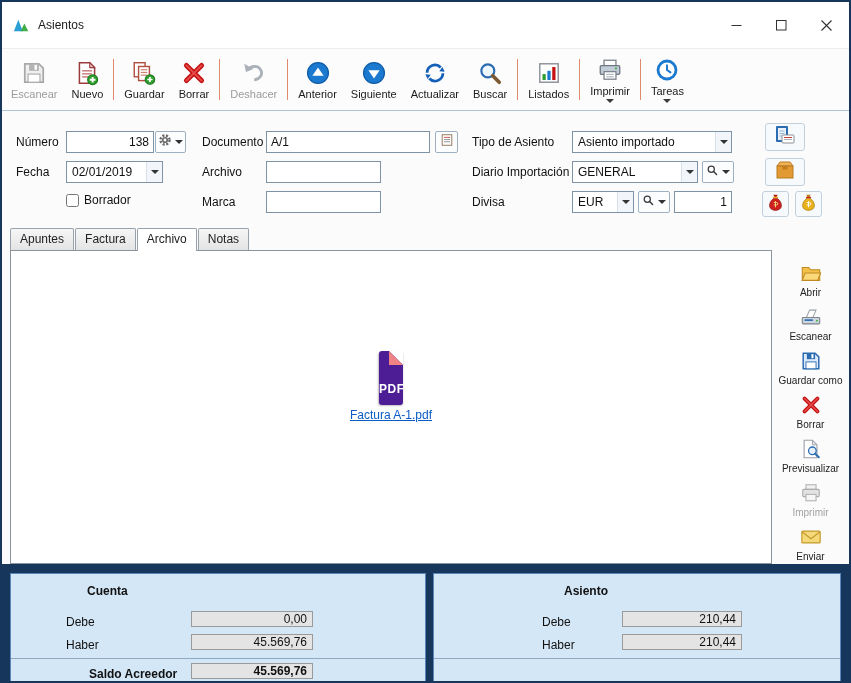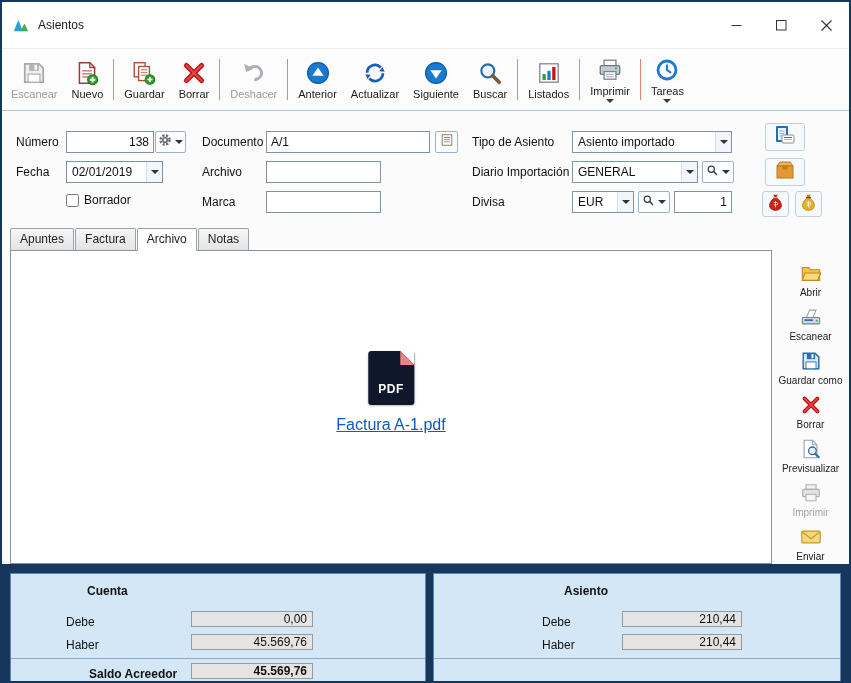--- a/index.html
+++ b/index.html
@@ -55,29 +55,29 @@
   .tab { font-size:12px; padding:3px 9px 4px; border:1px solid #98a2ac; border-bottom:none;
          border-radius:2px 2px 0 0; background:linear-gradient(#f6f6f6,#e4e4e4); margin-right:1px;
          color:#222; position:relative; cursor:default; }
   .tab.active { background:#fff; z-index:2; top:1px; padding-bottom:5px; }
 
   
   .content-row { height:314px; display:flex; padding-left:8px; background:#fbfbfb; }
   .content-panel { width:762px; background:#fff; border:1px solid #8a949d; position:relative; }
   .pdf-block { position:absolute; left:50%; top:100px; transform:translateX(-50%);
                display:flex; flex-direction:column; align-items:center; }
-  .pdf-icon { width:46px; height:54px; background:#0f172a; border-radius:3px; position:relative;
+  .pdf-icon { width:24px; height:54px; background:#4c1d95; border-radius:3px; position:relative;
               box-shadow:0 1px 2px rgba(0,0,0,.25); }
   .pdf-fold-outer { position:absolute; top:0; right:0; width:0; height:0;
                     border-top:14px solid #fff; border-left:14px solid transparent; }
   .pdf-fold-inner { position:absolute; top:0; right:0; width:0; height:0;
                     border-bottom:14px solid #ef8285; border-right:14px solid transparent; }
   .pdf-label { position:absolute; left:0; right:0; bottom:9px; text-align:center; color:#fff;
                font-weight:bold; font-size:12px; letter-spacing:.5px; }
-  .pdf-link { margin-top:11px; font-size:16px; color:#0a5bc4; text-decoration:underline; cursor:pointer; }
+  .pdf-link { margin-top:3px; font-size:12px; color:#0a5bc4; text-decoration:underline; cursor:pointer; }
 
   .side-actions { flex:1; display:flex; flex-direction:column; align-items:center;
                   padding-top:12px; gap:8px; }
   .side-btn { display:flex; flex-direction:column; align-items:center; gap:1px;
               font-size:10px; color:#222; cursor:default; width:100%; text-align:center; }
   .side-btn svg { width:22px; height:22px; }
   .side-btn.disabled { color:#a3a3a3; }
 
   
   .bottom { height:134px; background:#16365c; position:relative; }
@@ -196,36 +196,36 @@
         <svg viewBox="0 0 24 24" width="26" height="26">
             <circle cx="12" cy="12" r="9.6" fill="#1b79cf" stroke="#0d5ca8" stroke-width="1.2"></circle>
             <path d="M12 7l5.2 7.6H6.8z" fill="#fff"></path>
           </svg>
       </span>
       <span class="tb-label">Anterior</span>
     </div>
     <div class="tb-item">
       <span class="tb-icon">
         <svg viewBox="0 0 24 24" width="26" height="26">
+            <circle cx="12" cy="12" r="9.6" fill="#1b79cf" stroke="#0d5ca8" stroke-width="1.2"></circle>
+            <path d="M12 17l5.2-7.6H6.8z" fill="#fff"></path>
+          </svg>
+      </span>
+      <span class="tb-label">Siguiente</span>
+    </div>
+    <div class="tb-item">
+      <span class="tb-icon">
+        <svg viewBox="0 0 24 24" width="26" height="26">
             <path d="M19.3 12.2a7.3 7.3 0 0 1-12.6 4.9" fill="none" stroke="#1460b8" stroke-width="2.5"></path>
             <path d="M4.7 11.8A7.3 7.3 0 0 1 17.3 6.9" fill="none" stroke="#1460b8" stroke-width="2.5"></path>
             <path d="M3.1 13.1l5 .5-3 4z" fill="#1460b8"></path>
             <path d="M20.9 10.9l-5-.5 3-4z" fill="#1460b8"></path>
           </svg>
       </span>
       <span class="tb-label">Actualizar</span>
-    </div>
-    <div class="tb-item">
-      <span class="tb-icon">
-        <svg viewBox="0 0 24 24" width="26" height="26">
-            <circle cx="12" cy="12" r="9.6" fill="#1b79cf" stroke="#0d5ca8" stroke-width="1.2"></circle>
-            <path d="M12 17l5.2-7.6H6.8z" fill="#fff"></path>
-          </svg>
-      </span>
-      <span class="tb-label">Siguiente</span>
     </div>
     <div class="tb-item">
       <span class="tb-icon">
         <svg viewBox="0 0 24 24" width="26" height="26">
             <circle cx="10" cy="10" r="6" fill="#eef6ff" stroke="#2b6cb0" stroke-width="2"></circle>
             <line x1="14.5" y1="14.5" x2="20.5" y2="20.5" stroke="#7c5a34" stroke-width="3.4" stroke-linecap="round"></line>
           </svg>
       </span>
       <span class="tb-label">Buscar</span>
     </div>

